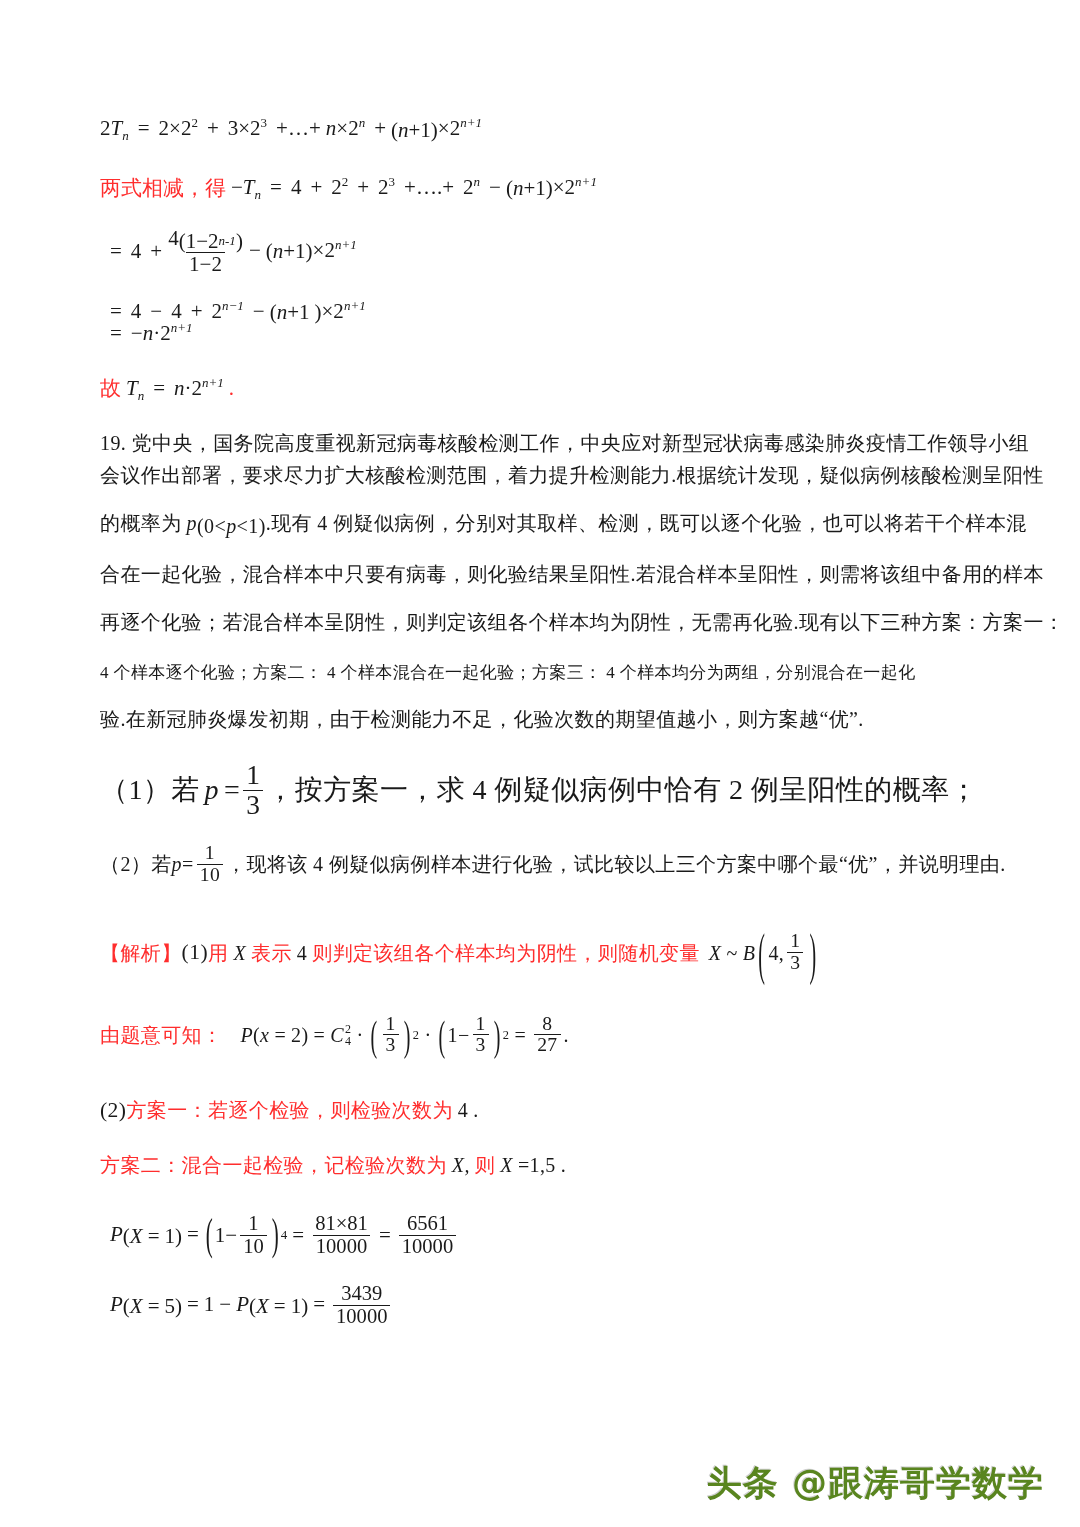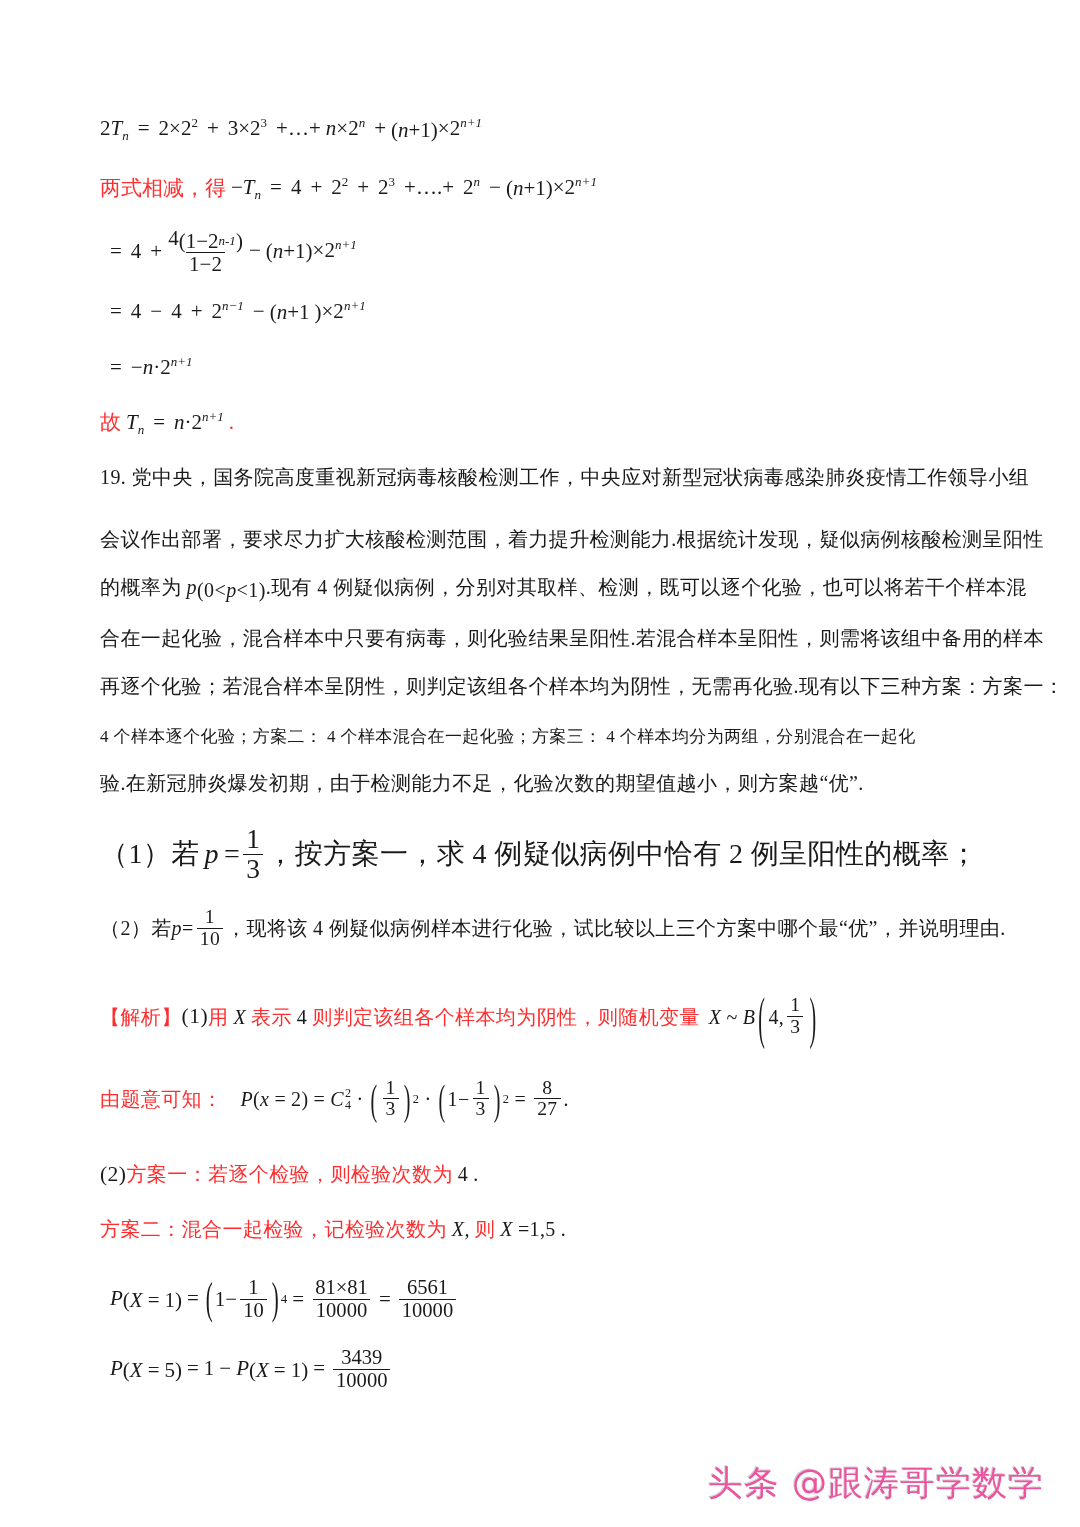--- a/index.html
+++ b/index.html
@@ -101,22 +101,22 @@
     margin-left: 1px; align-items: flex-start;
   }
 
   
   .watermark {
     position: absolute;
     right: 36px;
     bottom: 20px;
     font-family: "DejaVu Sans", sans-serif;
     font-size: 35px;
-    font-weight: 400;
-    color: #ec4899;
+    font-weight: 700;
+    color: #4d7c0f;
     letter-spacing: 1px;
     text-shadow: 1.5px 1.5px 0 rgba(255,255,255,0.95), -1px -1px 0 rgba(160,160,160,0.55);
     white-space: nowrap;
     opacity: 0.93;
   }
 </style>
 </head>
 <body>
 
 <div class="page">
@@ -150,40 +150,40 @@
             </span></span>
         <span class="den">1−2</span>
       </span>
       <span>−<span class="sp"></span><span class="paren big1">
             <span class="pl">(</span>
             <span class="pbody"><i class="v">n</i>+1</span>
             <span class="pr">)</span>
           </span>×2<sup class="ex">n+1</sup></span>
     </div>
 
-    <div class="mathline eqindent" style="margin-bottom:34px; padding-left:10px;">
+    <div class="mathline eqindent" style="padding-left:10px;">
       <span>=<span class="sp2"></span>4<span class="sp2"></span>−<span class="sp2"></span>4<span class="sp2"></span>+<span class="sp2"></span>2<sup class="ex">n−1</sup><span class="sp2"></span>−<span class="sp"></span><span class="paren big1">
             <span class="pl">(</span>
             <span class="pbody"><i class="v">n</i>+1<span class="sp"></span></span>
             <span class="pr">)</span>
           </span>×2<sup class="ex">n+1</sup></span>
     </div>
 
     <div class="mathline eqindent" style="margin-bottom:34px; padding-left:10px;">
       <span>=<span class="sp2"></span>−<i class="v">n</i>·2<sup class="ex">n+1</sup></span>
     </div>
 
     <div class="mathline" style="margin-bottom:34px;">
       <span class="red">故</span>
       <span class="sp"></span>
       <span class="blk"><i class="v">T</i><sub class="sb">n</sub><span class="sp2"></span>=<span class="sp2"></span><i class="v">n</i>·2<sup class="ex">n+1</sup></span>
       <span class="red" style="margin-left:5px;">.</span>
     </div>
 
-    <div class="para" style="margin-bottom:42px; font-size:20px;text-align:right;">
+    <div class="para" style="margin-bottom:12px; font-size:20px;text-align:right;">
       <span>19. 党中央，国务院高度重视新冠病毒核酸检测工作，中央应对新型冠状病毒感染肺炎疫情工作领导小组</span>
     </div>
 
     <div class="para" style="margin-bottom:28px; font-size:20px;">
       <span>会议作出部署，要求尽力扩大核酸检测范围，着力提升检测能力.根据统计发现，疑似病例核酸检测呈阳性</span>
     </div>
 
     <div class="para" style="margin-bottom:28px; font-size:20px;">
       <span>的概率为<span class="sp"></span><i class="v">p</i><span class="paren big1">
             <span class="pl">(</span>

